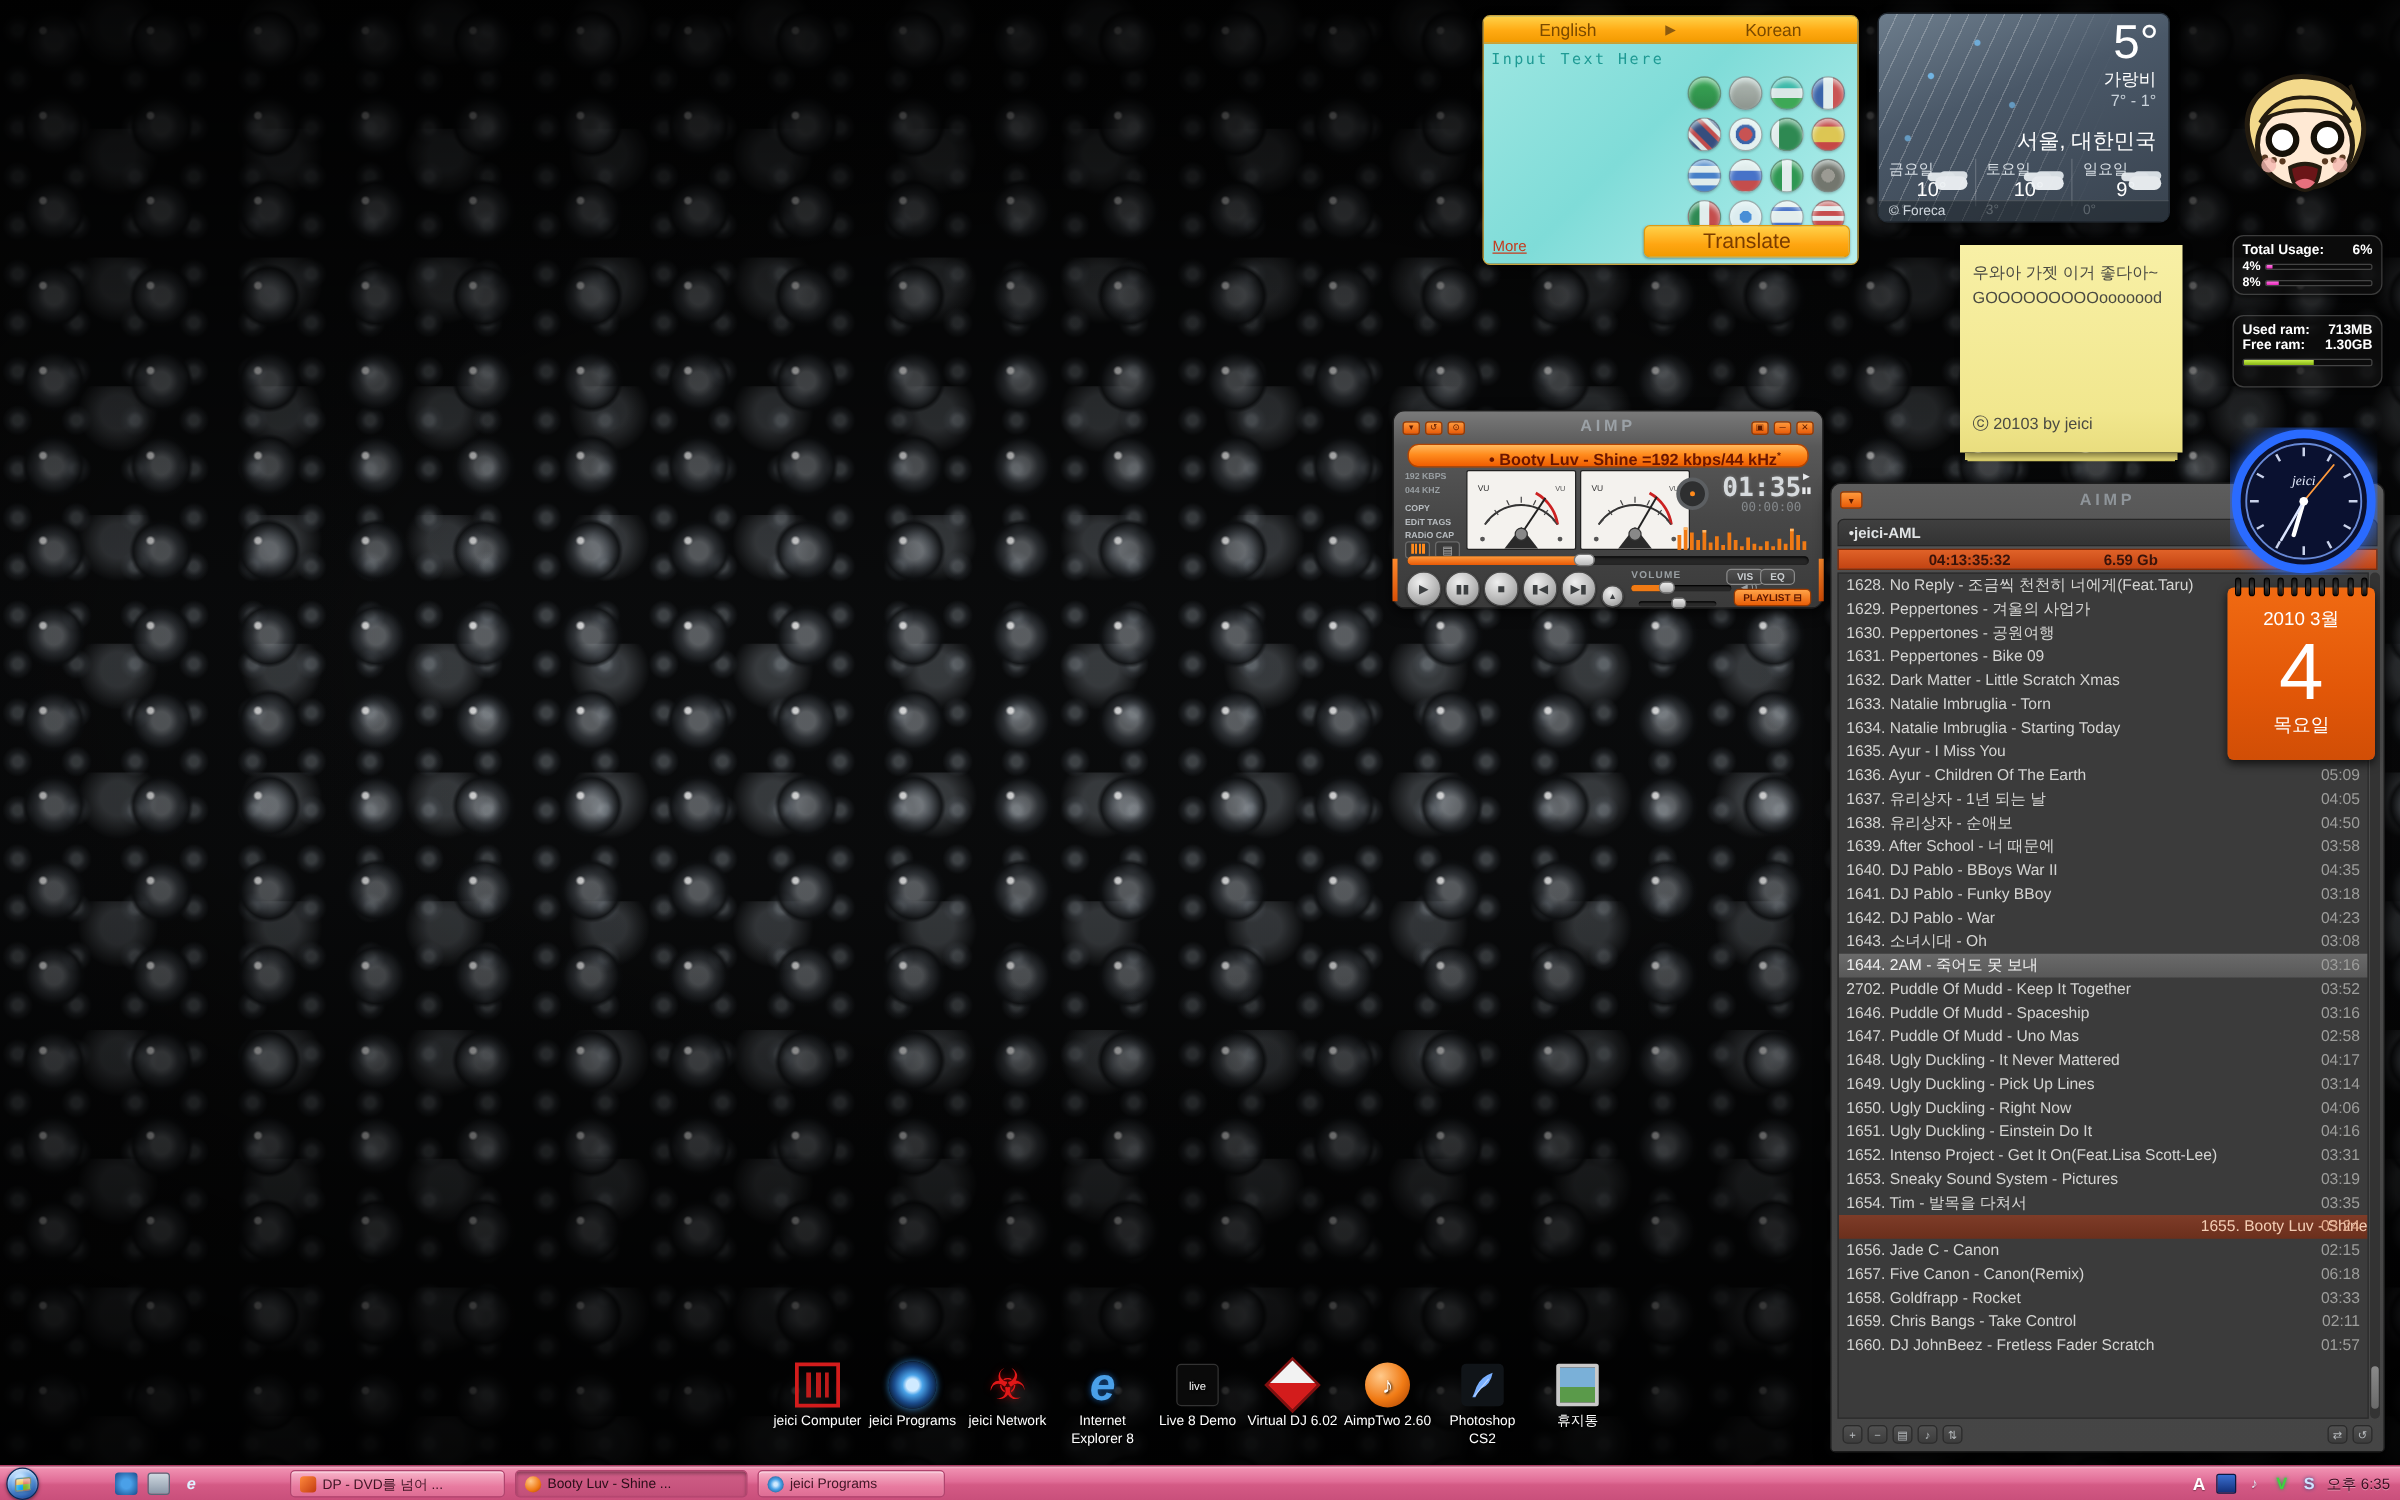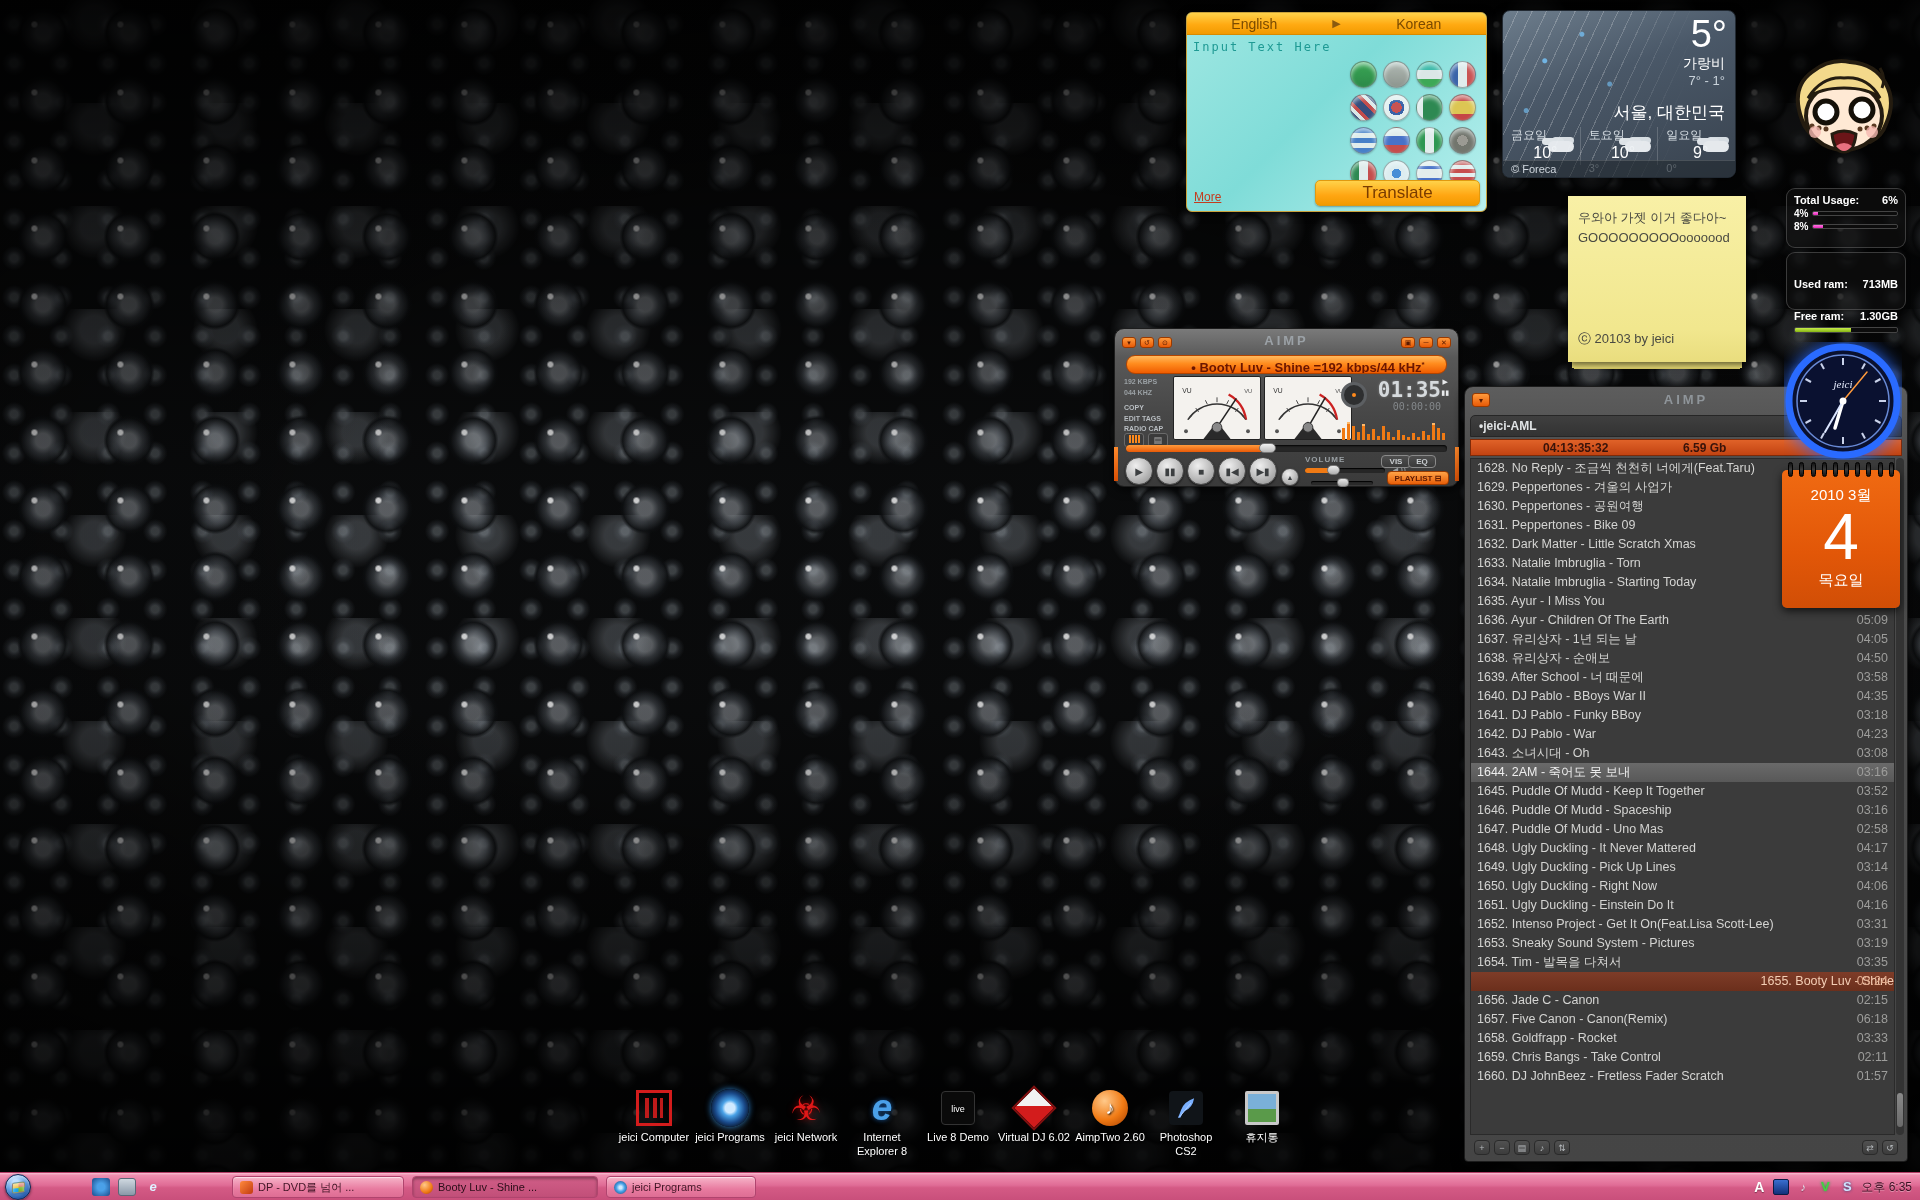--- a/index.html
+++ b/index.html
@@ -79,27 +79,27 @@
   .weather .dlow { font-size:11px; color:#aab4bd; }
   .cloud { position:absolute; right:6px; top:14px; width:26px; height:11px; background:#eef2f5; border-radius:8px; box-shadow:-8px -5px 0 -2px #e6ebef, 2px -6px 0 -2px #dfe5ea; opacity:.95; }
   .weather .foot { position:absolute; left:0; right:0; bottom:0; height:17px; background:rgba(30,36,42,.55); border-top:1px solid rgba(255,255,255,.15); color:#cfd6dd; font-size:11px; padding:2px 0 0 8px; }
 
   
   .avatar { position:absolute; left:1788px; top:58px; width:112px; height:104px; }
 
   
   .statbox { position:absolute; left:1786px; width:120px; border-radius:9px; background:rgba(16,16,16,.62);
     border:1px solid rgba(150,150,150,.35); box-shadow:0 1px 4px rgba(0,0,0,.6); color:#fff; padding:5px 7px; }
-  .usage { top:188px; height:60px; }
+  .usage { top:188px; height:48px; }
   .usage .row1 { display:flex; justify-content:space-between; font-size:11px; font-weight:bold; }
   .meter-row { display:flex; align-items:center; gap:4px; font-size:10px; font-weight:bold; margin-top:2px; }
   .meter { flex:1; height:5px; background:#0c0c0c; border:1px solid #444; border-radius:2px; overflow:hidden; }
   .meter > div { height:100%; background:linear-gradient(180deg,#ff7ae4,#e727b8); }
   .ram { top:252px; height:58px; }
-  .ram .r { display:flex; justify-content:space-between; font-size:11px; font-weight:bold;margin-top:20px; }
+  .ram .r { display:flex; justify-content:space-between; font-size:11px; font-weight:bold; }
   .ram .meter { margin-top:5px; height:6px; }
   .ram .meter > div { background:linear-gradient(180deg,#c7ee4a,#86b414); }
 
   
   .note { position:absolute; left:1568px; top:196px; width:178px; height:166px;
     background:linear-gradient(180deg,#f8f0a6 0%, #f1e78e 80%, #e9dd7e 100%);
     box-shadow:2px 3px 6px rgba(0,0,0,.55), 0 10px 0 -4px #e6da75, 0 13px 0 -6px #dccf68; color:#4a4a42; }
   .note .body { padding:12px 10px; font-size:13px; line-height:1.5; }
   .note .foot { position:absolute; left:10px; bottom:14px; font-size:13px; }
 
@@ -504,21 +504,21 @@
       <div class="plrow"><span>1635. Ayur - I Miss You</span><span class="tm">04:31</span></div>
       <div class="plrow"><span>1636. Ayur - Children Of The Earth</span><span class="tm">05:09</span></div>
       <div class="plrow"><span>1637. 유리상자 - 1년 되는 날</span><span class="tm">04:05</span></div>
       <div class="plrow"><span>1638. 유리상자 - 순애보</span><span class="tm">04:50</span></div>
       <div class="plrow"><span>1639. After School - 너 때문에</span><span class="tm">03:58</span></div>
       <div class="plrow"><span>1640. DJ Pablo - BBoys War II</span><span class="tm">04:35</span></div>
       <div class="plrow"><span>1641. DJ Pablo - Funky BBoy</span><span class="tm">03:18</span></div>
       <div class="plrow"><span>1642. DJ Pablo - War</span><span class="tm">04:23</span></div>
       <div class="plrow"><span>1643. 소녀시대 - Oh</span><span class="tm">03:08</span></div>
       <div class="plrow sel"><span>1644. 2AM - 죽어도 못 보내</span><span class="tm">03:16</span></div>
-      <div class="plrow"><span>1645. Puddle Of Mudd - Keep It Together</span><span class="tm">03:52</span></div>
+      <div class="plrow"><span>2702. Puddle Of Mudd - Keep It Together</span><span class="tm">03:52</span></div>
       <div class="plrow"><span>1646. Puddle Of Mudd - Spaceship</span><span class="tm">03:16</span></div>
       <div class="plrow"><span>1647. Puddle Of Mudd - Uno Mas</span><span class="tm">02:58</span></div>
       <div class="plrow"><span>1648. Ugly Duckling - It Never Mattered</span><span class="tm">04:17</span></div>
       <div class="plrow"><span>1649. Ugly Duckling - Pick Up Lines</span><span class="tm">03:14</span></div>
       <div class="plrow"><span>1650. Ugly Duckling - Right Now</span><span class="tm">04:06</span></div>
       <div class="plrow"><span>1651. Ugly Duckling - Einstein Do It</span><span class="tm">04:16</span></div>
       <div class="plrow"><span>1652. Intenso Project - Get It On(Feat.Lisa Scott-Lee)</span><span class="tm">03:31</span></div>
       <div class="plrow"><span>1653. Sneaky Sound System - Pictures</span><span class="tm">03:19</span></div>
       <div class="plrow"><span>1654. Tim - 발목을 다쳐서</span><span class="tm">03:35</span></div>
       <div class="plrow playing"><span>1655. Booty Luv - Shine</span><span class="tm">03:24</span></div>

